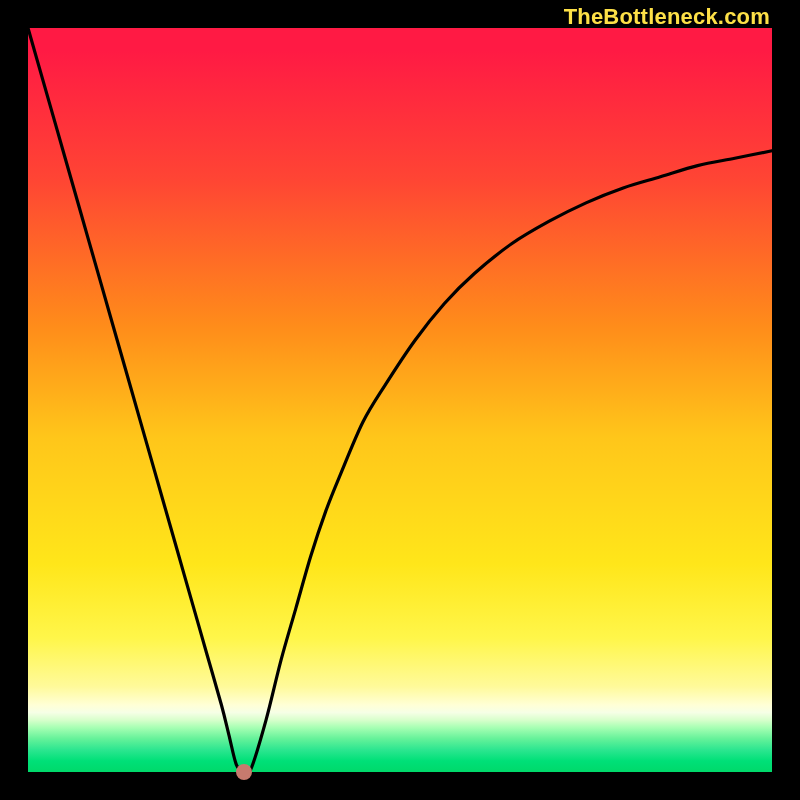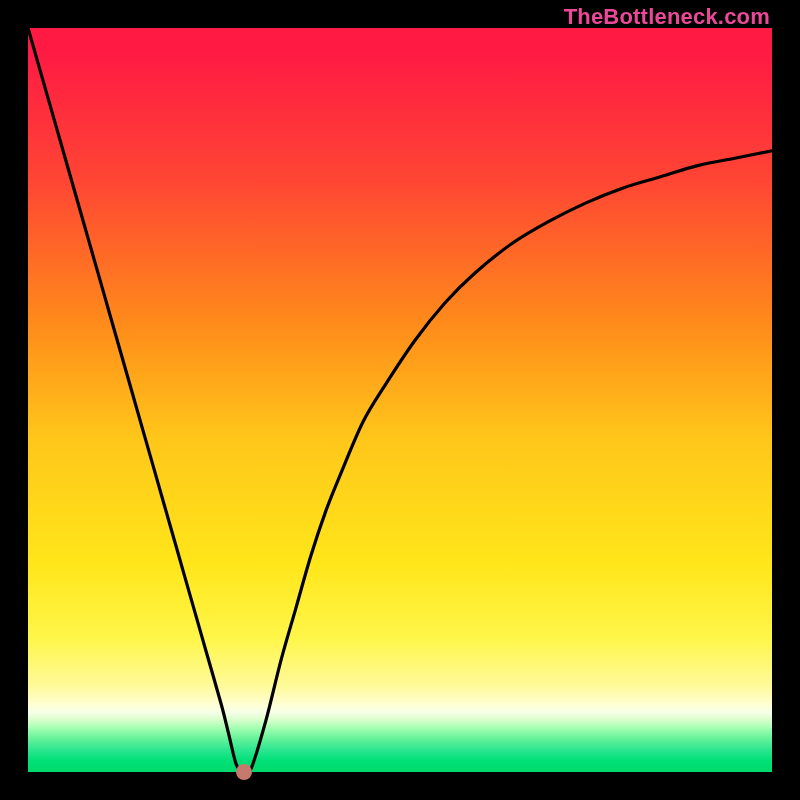--- a/index.html
+++ b/index.html
@@ -41,21 +41,21 @@
       #66f29a 95.5%,
       #2de690 97%,
       #00e078 98.5%,
       #00d96a 100%
     );
   }
   .watermark {
     position: absolute;
     top: 4px;
     right: 30px;
-    color: #ec4899;
+    color: #fde047;
     font-size: 22px;
     font-weight: 600;
     letter-spacing: 0.2px;
     user-select: none;
   }
   svg.curve {
     position: absolute;
     left: 0;
     top: 0;
     width: 744px;

